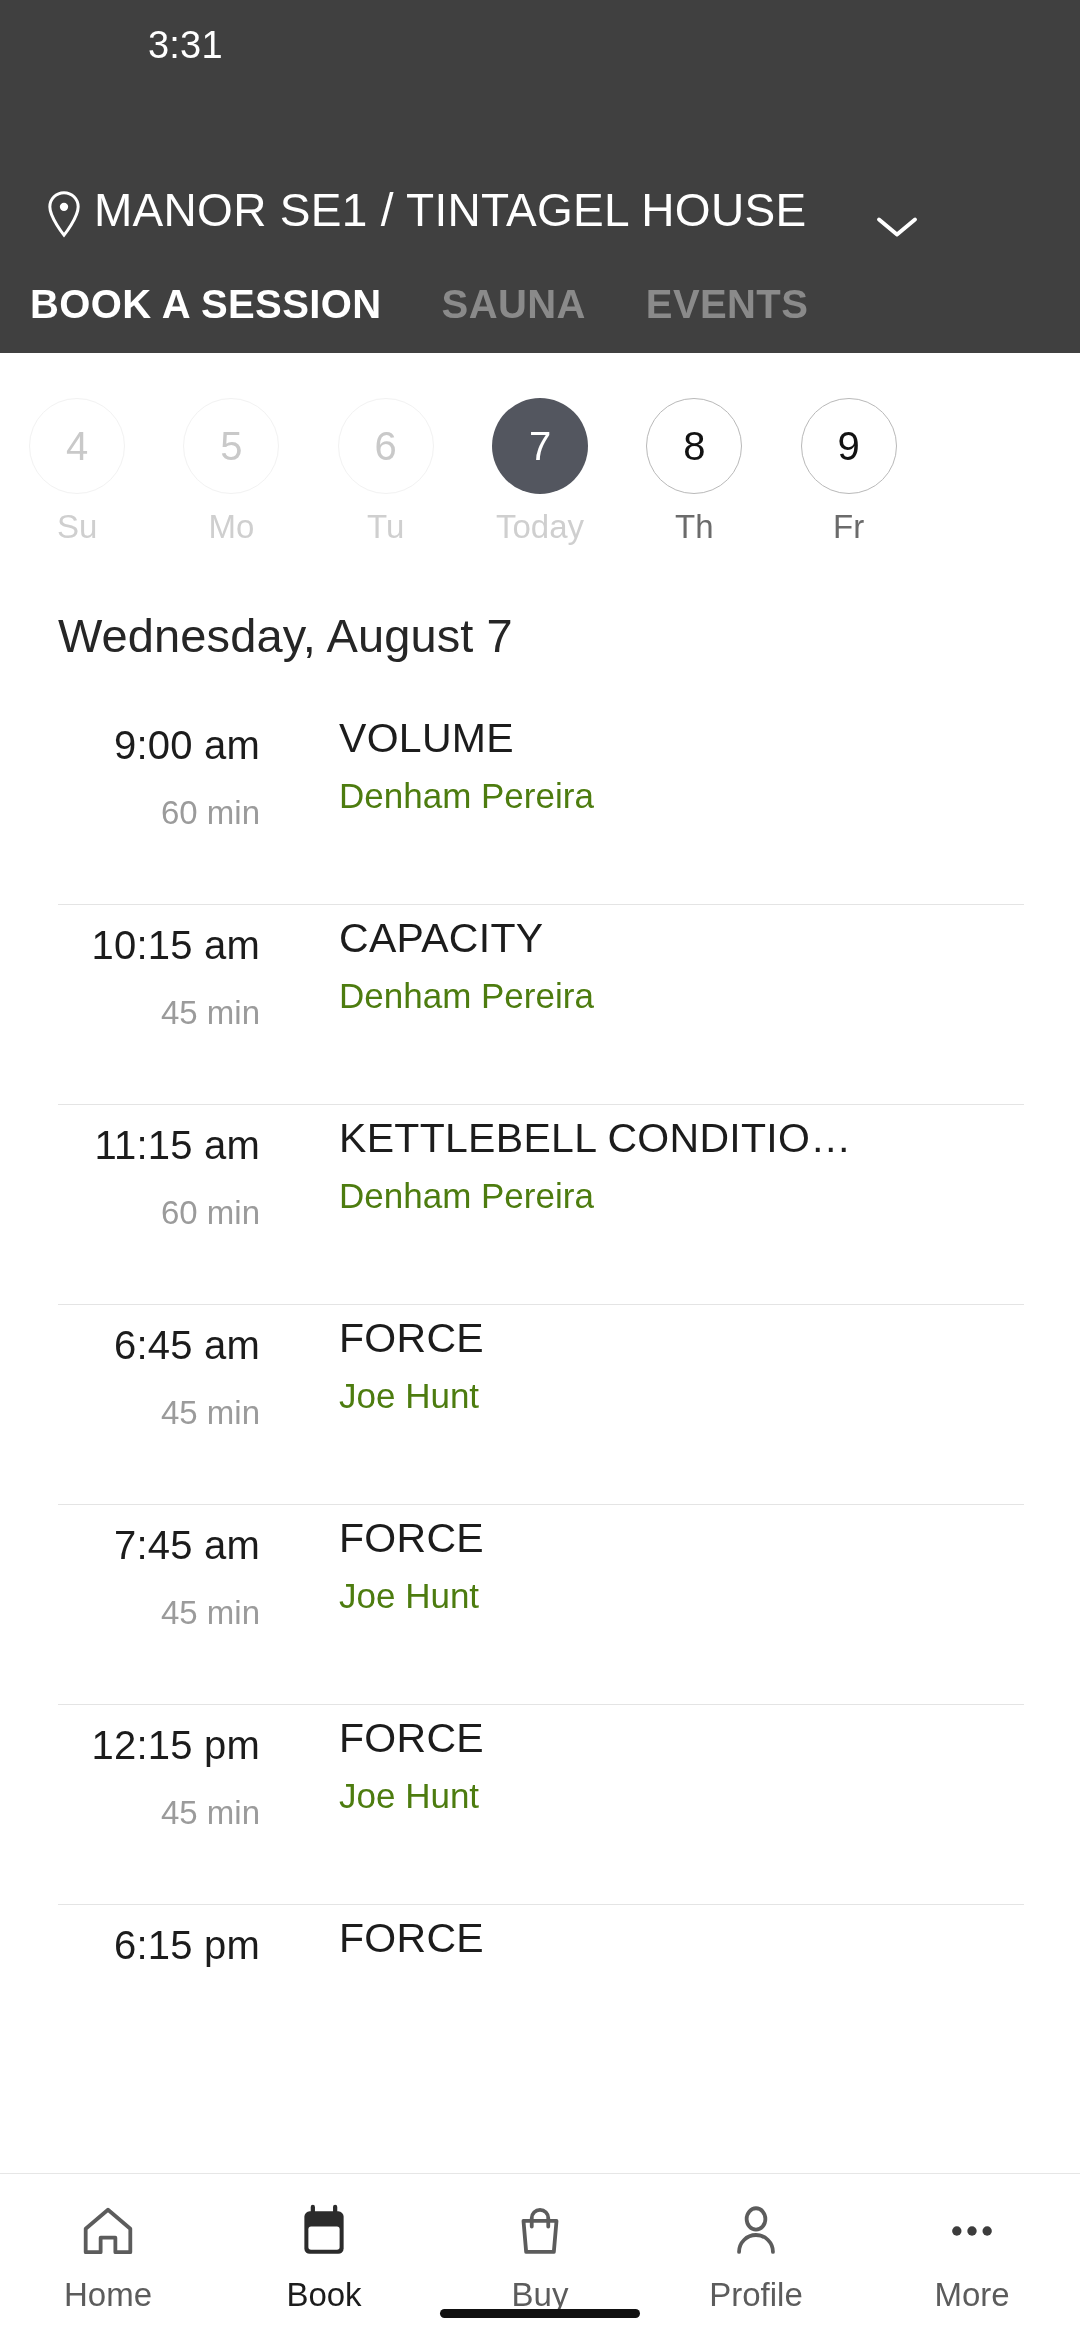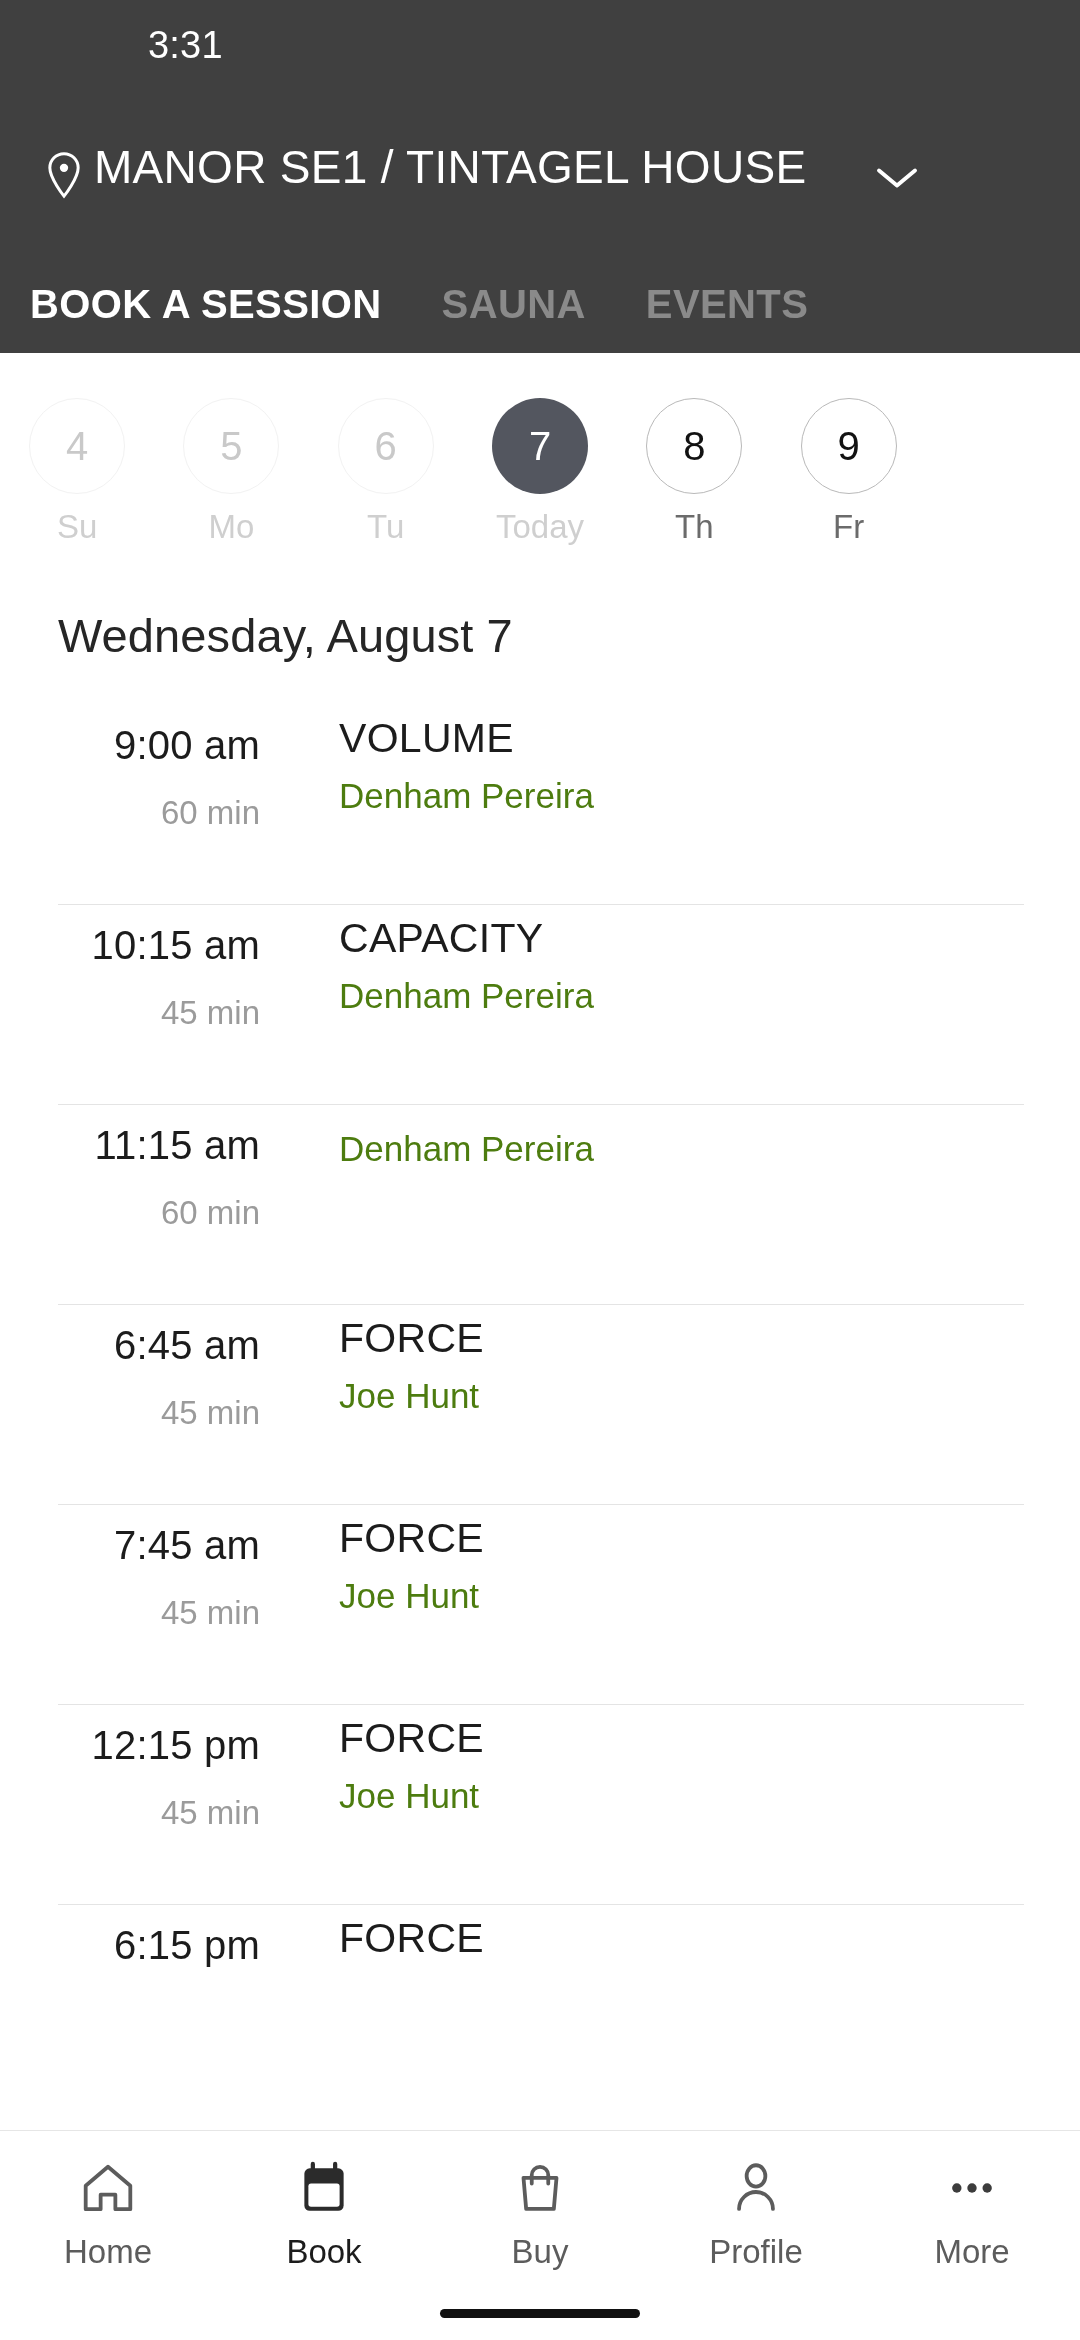--- a/index.html
+++ b/index.html
@@ -31,21 +31,21 @@
     align-items:center;
     padding-left:148px;
   }
   .status-time {
     font-size:38px;
     color:#ffffff;
     letter-spacing:0.2px;
   }
   .title-row {
     display:flex;
-    align-items:center;
+    align-items:flex-end;
     padding:0 34px 0 34px;
     min-height:150px;
   }
   .pin-wrap {
     flex:0 0 auto;
     width:60px;
     display:flex;
     align-items:flex-start;
     justify-content:center;
     padding-top:22px;
@@ -196,21 +196,21 @@
     font-size:35px;
     color:#4d7c0f;
     margin-top:14px;
   }
 
   
   .bottomnav {
     position:absolute;
     left:0; bottom:0;
     width:100%;
-    height:210px;
+    height:167px;
     background:#ffffff;
     border-top:1.5px solid #e6e6e6;
     display:flex;
     align-items:flex-start;
     padding-top:26px;
   }
   .navitem {
     flex:1 1 0;
     display:flex;
     flex-direction:column;
@@ -336,20 +336,21 @@
       </div>
       <div class="divider"></div>
     </div>
 
     <div class="classrow">
       <div class="timecol">
         <div class="time">11:15 am</div>
         <div class="duration">60 min</div>
       </div>
       <div class="infocol">
+        <div class="classname">KETTLEBELL CONDITIO…</div>
         <div class="instructor">Denham Pereira</div>
       </div>
       <div class="divider"></div>
     </div>
 
     <div class="classrow">
       <div class="timecol">
         <div class="time">6:45 am</div>
         <div class="duration">45 min</div>
       </div>

